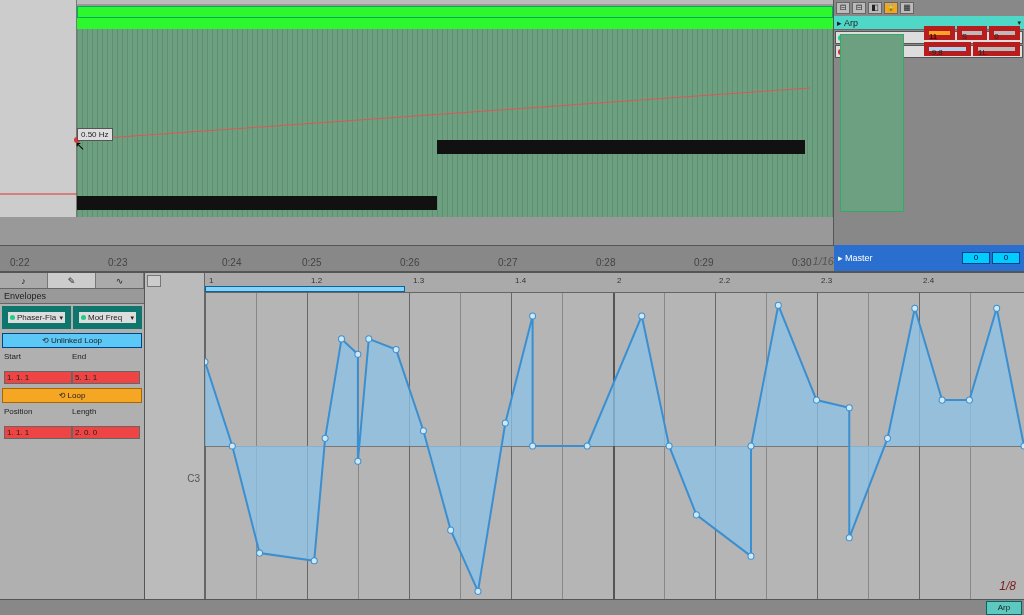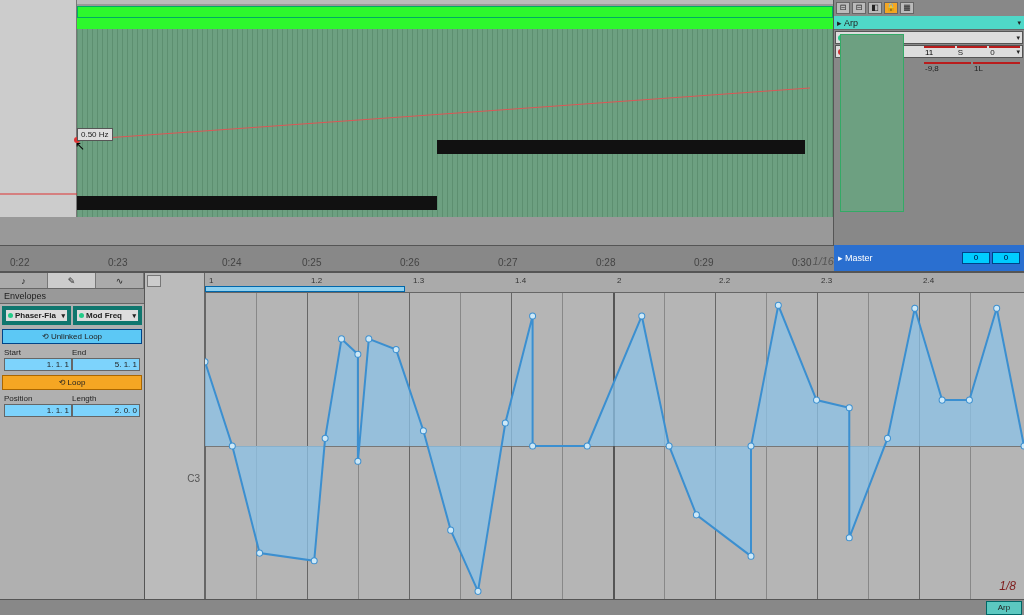--- a/index.html
+++ b/index.html
@@ -34,21 +34,21 @@
   .device-sel { height:13px; background:#ddd; border:1px solid #555; font-size:8px; padding:0 2px; display:flex; align-items:center; margin:1px; }
   .device-sel .dot { width:6px;height:6px;border-radius:50%; margin-right:3px; }
   .dot-green { background:#2c8; }
   .dot-red { background:#c33; }
   .arrow { margin-left:auto; font-size:7px; }
 
   .mini-clip { position:absolute; top:34px; left:6px; width:64px; height:178px; background:#6da081; border:1px solid #3a6; }
 
   .mixer-strip { position:absolute; right:4px; top:26px; width:96px; }
   .mix-row { display:flex; gap:2px; height:14px; margin-bottom:2px; }
-  .mix-cell { flex:1; background:#bbb; border:1px solid #b91c1c; font-size:8px; line-height:12px;margin-top:20px; }
+  .mix-cell { flex:1; background:#bbb; border:5px solid #b91c1c; font-size:8px; line-height:12px; }
   .mix-orange { background:#f5a623; color:#000; }
   .mix-blue { background:#aad4f0; }
   .lock-row { display:flex; gap:2px; padding:2px; }
   .lock-btn { width:14px; height:12px; background:#bbb; border:1px solid #666; font-size:8px; text-align:center; }
   .lock-blue { background:#f5a623; }
 
   
   .mid-ruler { height:26px; background:#888; display:flex; position:relative; }
   .mid-ruler-main { flex:1; position:relative; border-top:1px solid #555; }
   .ruler-label { position:absolute; bottom:3px; font-size:10px; color:#444; }
@@ -58,27 +58,27 @@
   .meter-box { width:28px; height:12px; background:#0cf; border:1px solid #048; font-size:8px; text-align:center; color:#003; }
 
   
   .clip-view { flex:1; display:flex; background:#999; border-top:2px solid #555; }
   .clip-left { width:145px; background:#b0b0b0; display:flex; flex-direction:column; border-right:1px solid #555; }
   .clip-tabs { display:flex; height:16px; border-bottom:1px solid #666; }
   .clip-tab { flex:1; background:#aaa; border-right:1px solid #777; font-size:9px; text-align:center; line-height:16px; }
   .clip-tab.active { background:#ccc; }
   .env-hdr { background:#999; font-size:9px; padding:2px 4px; border-bottom:1px solid #666; }
   .env-row { display:flex; gap:2px; padding:2px; }
-  .env-sel { flex:1; background:#ddd; border:4px solid #0f766e; font-size:8px; padding:1px 2px; display:flex; align-items:center;font-weight:bold; }
+  .env-sel { flex:1; background:#ddd; border:6px solid #0f766e; font-size:8px; padding:1px 2px; display:flex; align-items:center; }
   .env-sel .dot { width:5px;height:5px;border-radius:50%;background:#2c8;margin-right:2px; }
   .link-btn { margin:2px; background:#5cc8f5; border:1px solid #048; font-size:8px; text-align:center; padding:2px; }
   .loop-btn { margin:2px; background:#f5a623; border:1px solid #a60; font-size:8px; text-align:center; padding:2px; }
   .field-row { display:flex; padding:2px 4px; font-size:8px; }
   .field-col { flex:1; }
-  .num-box { background:#7dd3fc; border:1px solid #666; font-size:8px; padding:1px 2px; margin-top:1px; text-align:right; }
+  .num-box { background:#ef4444; border:1px solid #666; font-size:8px; padding:1px 2px; margin-top:10px; text-align:left; }
 
   .clip-piano { width:60px; background:#bbb; border-right:1px solid #666; position:relative; }
   .piano-key-label { position:absolute; right:4px; top:200px; font-size:10px; color:#555; }
   .fold-btn { position:absolute; top:2px; left:2px; width:14px; height:12px; background:#ccc; border:1px solid #777; }
 
   .clip-main { flex:1; position:relative; background:#b5b5b5; overflow:hidden; }
   .clip-ruler { height:20px; background:#aaa; border-bottom:1px solid #666; position:relative; }
   .clip-ruler .tick { position:absolute; top:3px; font-size:8px; color:#333; }
   .loop-brace { position:absolute; left:0; top:13px; height:6px; width:200px; background:#8cd0f0; border:1px solid #06a; }
   .clip-grid { position:absolute; top:20px; left:0; right:0; bottom:0; }

